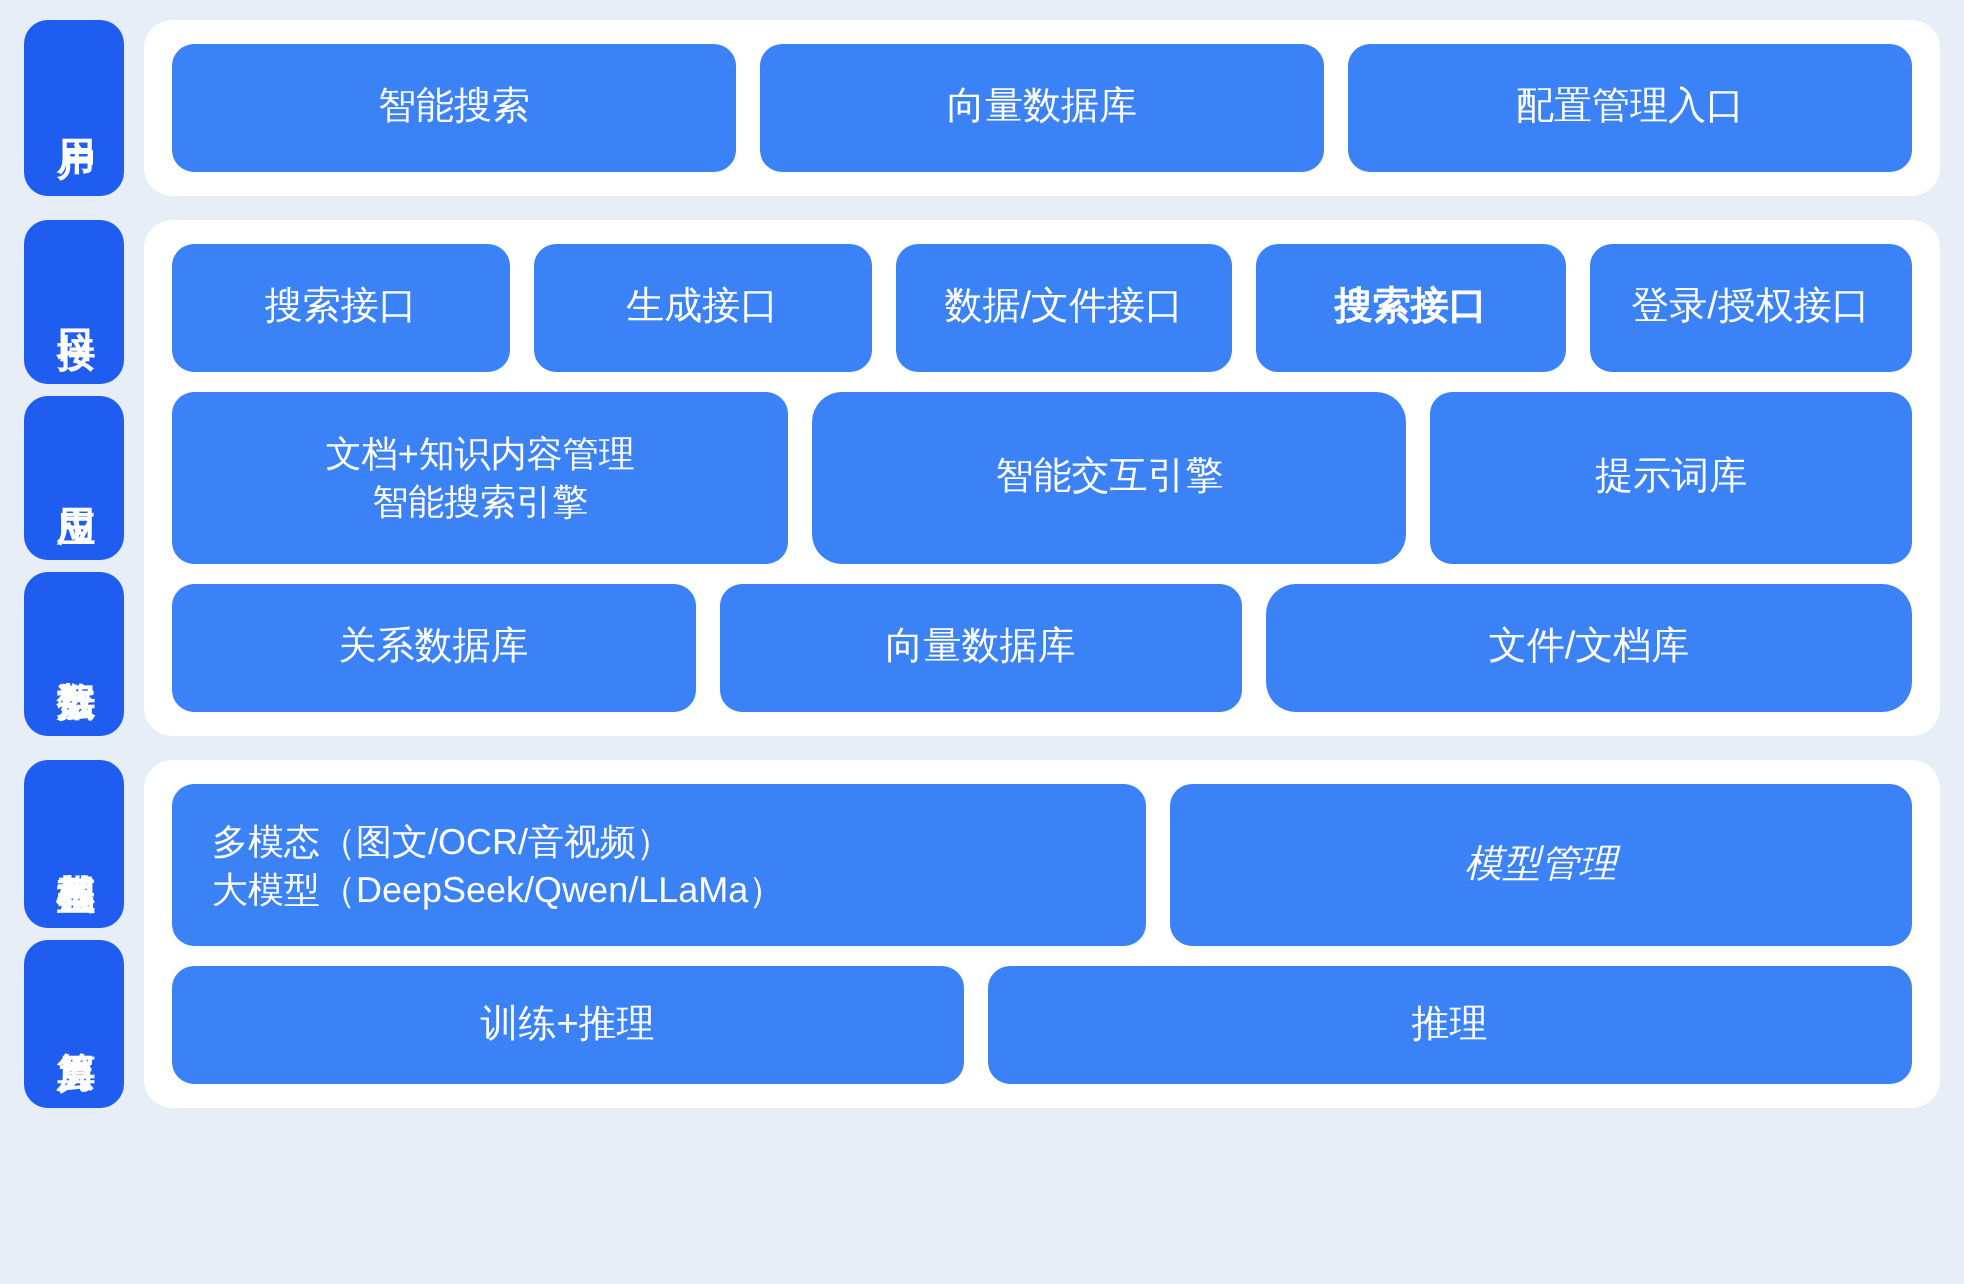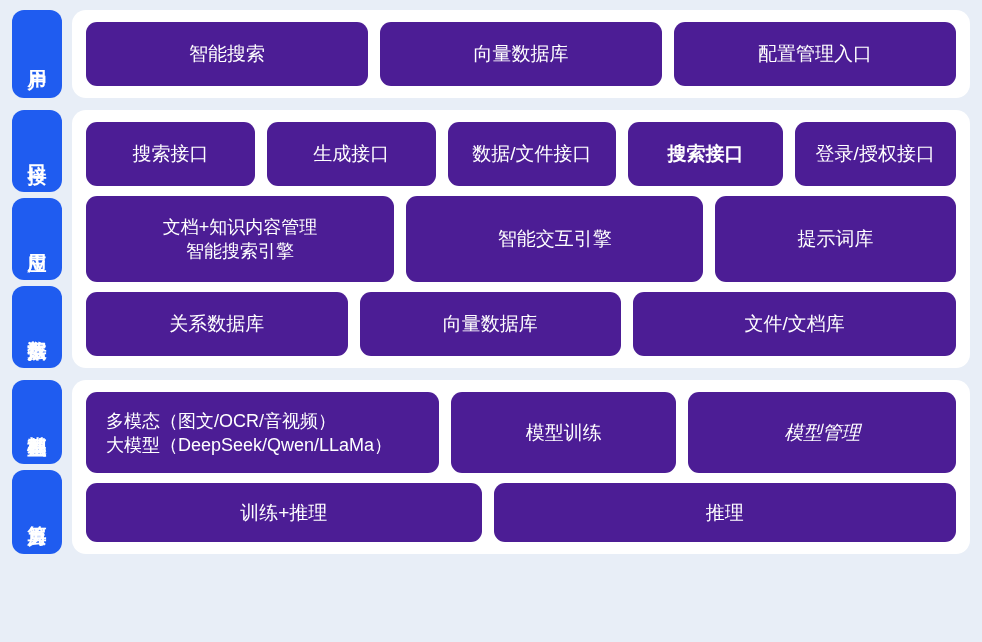--- a/index.html
+++ b/index.html
@@ -79,21 +79,21 @@
 
   .row {
     display: flex;
     gap: 12px;
     flex: 1 1 auto;
     min-height: 0;
   }
 
   
   .box {
-    background: #4c1d95;
+    background: #3b82f6;
     color: #ffffff;
     border-radius: 11px;
     display: flex;
     align-items: center;
     justify-content: center;
     text-align: center;
     font-size: 19px;
     line-height: 1.34;
     padding: 6px 8px;
     min-width: 0;
@@ -107,21 +107,21 @@
   .box.left-text {
     justify-content: flex-start;
     text-align: left;
     padding-left: 20px;
   }
 
   
   .g1   { flex: 1 1 0; }
   .g105 { flex: 1.05 1 0; }
   .g12  { flex: 1.2 1 0; font-style: italic; }
-  .g125 { flex: 1.25 1 0; }
+  .g125 { flex: 1.25 1 0; border-radius: 15px; }
   .g13  { flex: 1.3 1 0; }
   .g155 { flex: 1.55 1 0; }
   .g085 { flex: 0.85 1 0; }
   .g095 { flex: 0.95 1 0; font-weight: bold; }
 </style>
 </head>
 <body>
 
 <div id="diagram">
 
@@ -173,21 +173,20 @@
   <div class="section section-found">
     <div class="label-col">
       <div class="side-label">基础模型</div>
       <div class="side-label">算力层</div>
     </div>
     <div class="card">
 
       <div class="row">
         <div class="box multiline left-text g155">多模态（图文/OCR/音视频）
 大模型（DeepSeek/Qwen/LLaMa）</div>
-        <div class="box g1">模型训练</div>
         <div class="box g12">模型管理</div>
       </div>
 
       <div class="row">
         <div class="box g085">训练+推理</div>
         <div class="box g1">推理</div>
       </div>
 
     </div>
   </div>

